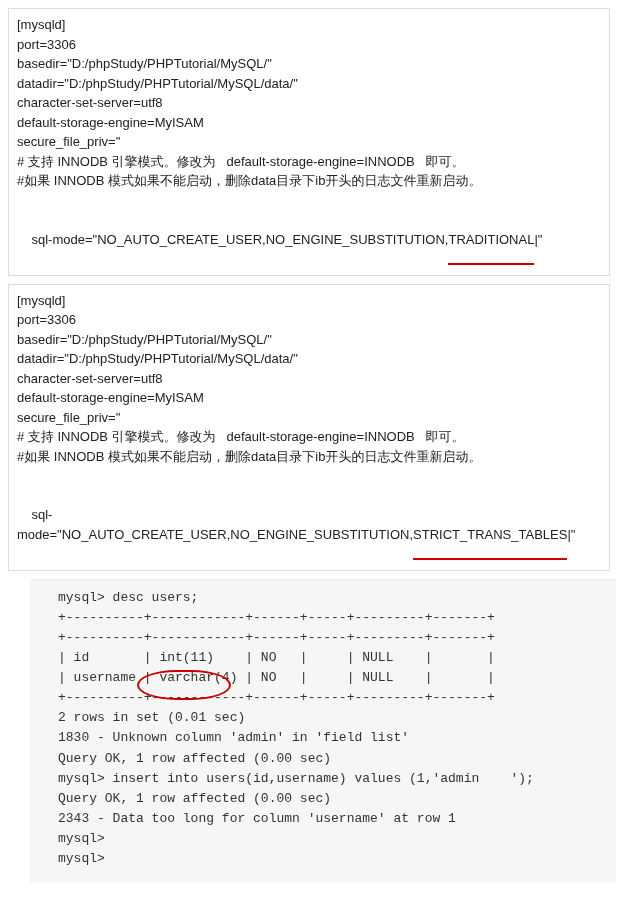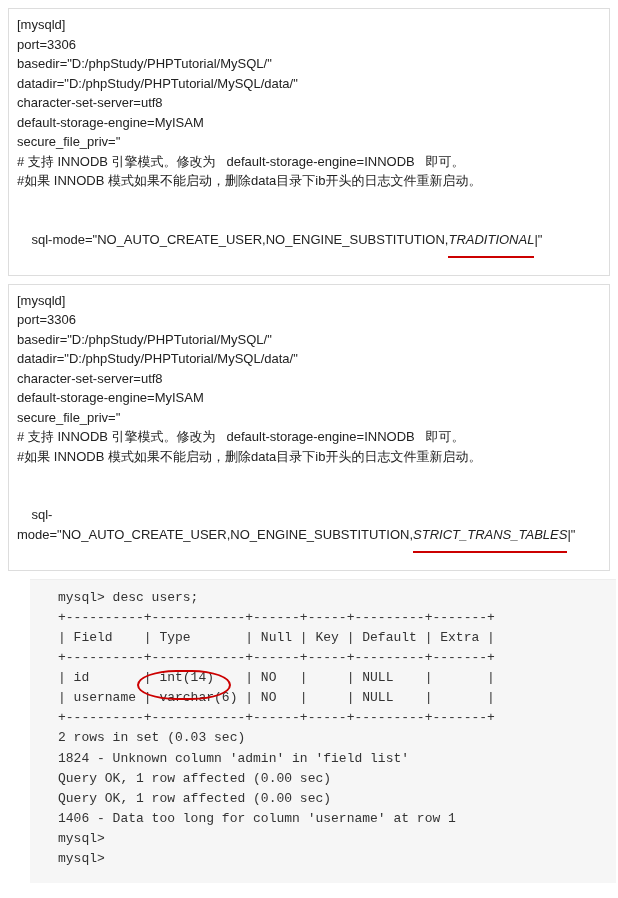--- a/index.html
+++ b/index.html
@@ -15,22 +15,21 @@
     padding: 6px 8px;
     line-height: 1.5;
     font-family: Arial, sans-serif;
     font-size: 13px;
     border: 1px solid #ddd;
     margin: 8px;
   }
   .config-block .line { white-space: pre-wrap; }
   .underline-red {
     border-bottom: 2px solid #c00;
-    padding-bottom: 9px;
-    font-style: italic;
+    padding-bottom: 16px;
   }
   .cursor-bar {
     display:inline-block;
   }
   .terminal-block {
     margin: 4px 2px 2px 30px;
     padding: 8px 12px 14px 28px;
     background: #f6f6f6;
     font-family: "Consolas","Courier New",monospace;
     font-size: 13px;
@@ -78,29 +77,29 @@
   <div class="line">#如果 INNODB 模式如果不能启动，删除data目录下ib开头的日志文件重新启动。</div>
   <div class="line">&nbsp;</div>
   <div class="line">
     <span>sql-mode="NO_AUTO_CREATE_USER,NO_ENGINE_SUBSTITUTION,</span><span class="underline-red">STRICT_TRANS_TABLES</span><span class="cursor-bar">|"</span>
   </div>
 </div>
 
 <div class="terminal-block">
   <div class="tline">mysql&gt; desc users;</div>
   <div class="tline">+----------+------------+------+-----+---------+-------+</div>
-  <div class="tline">| Field    | Type       | Null | Key | Default | Extra |</div>
   <div class="tline">+----------+------------+------+-----+---------+-------+</div>
-  <div class="tline">| id       | int(14)    | NO   |     | NULL    |       |</div>
-  <div class="tline">| username | varchar(6) | NO   |     | NULL    |       |</div>
+  <div class="tline">| id       | int(11)    | NO   |     | NULL    |       |</div>
+  <div class="tline">| username | varchar(4) | NO   |     | NULL    |       |</div>
   <div class="tline">+----------+------------+------+-----+---------+-------+</div>
-  <div class="tline">2 rows in set (0.03 sec)</div>
+  <div class="tline">2 rows in set (0.01 sec)</div>
   <div class="tline"></div>
-  <div class="tline">1824 - Unknown column 'admin' in 'field list'</div>
+  <div class="tline">1830 - Unknown column 'admin' in 'field list'</div>
   <div class="tline">Query OK, 1 row affected (0.00 sec)</div>
+  <div class="tline">mysql&gt; insert into users(id,username) values (1,'admin    ');</div>
   <div class="tline">Query OK, 1 row affected (0.00 sec)</div>
-  <div class="tline">1406 - Data too long for column 'username' at row 1</div>
+  <div class="tline">2343 - Data too long for column 'username' at row 1</div>
   <div class="tline">mysql&gt;</div>
   <div class="tline">mysql&gt;</div>
 
   <div class="red-circle-type" style="left:107px; top:90px; width:90px; height:26px;"></div>
 
 </div>
 
 </body></html>

